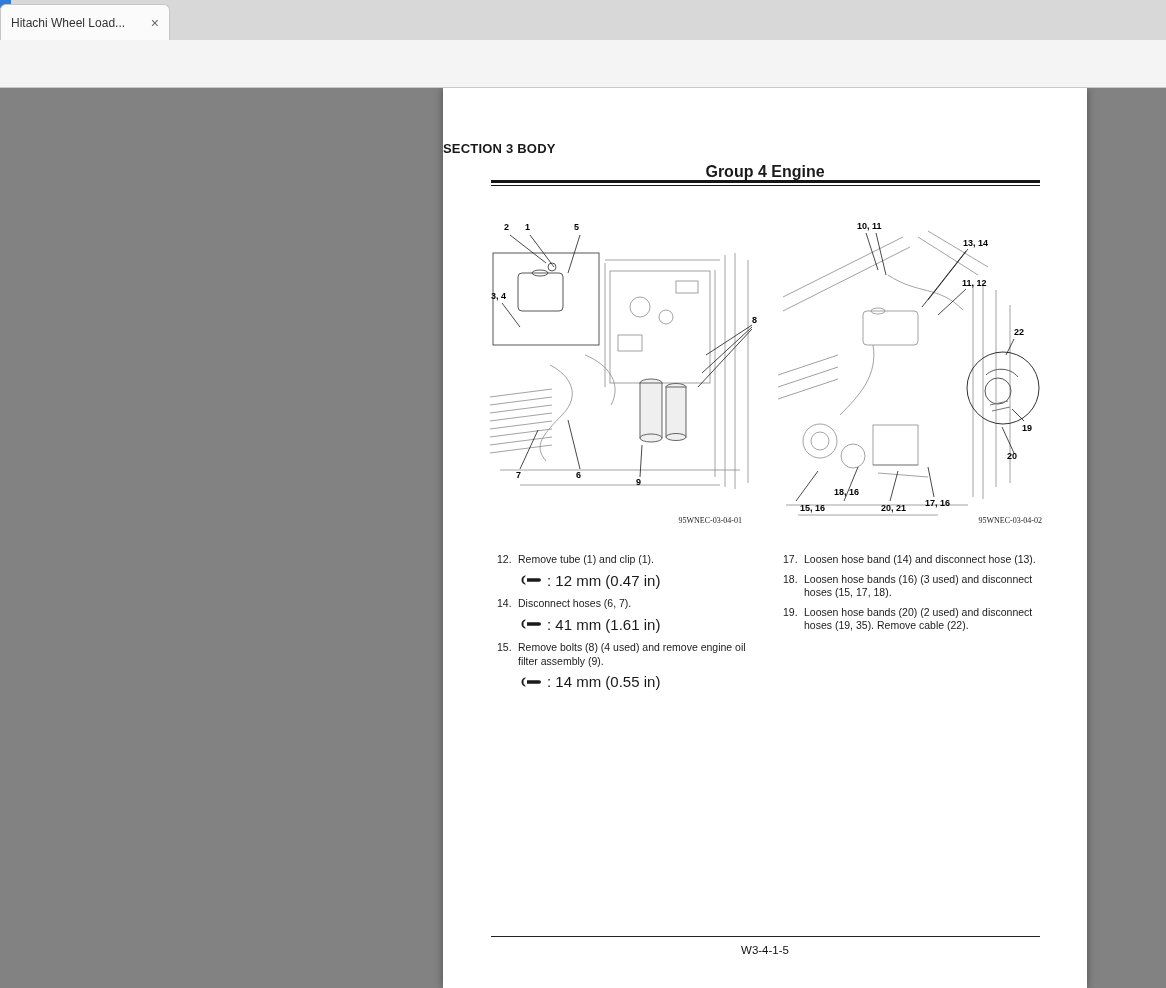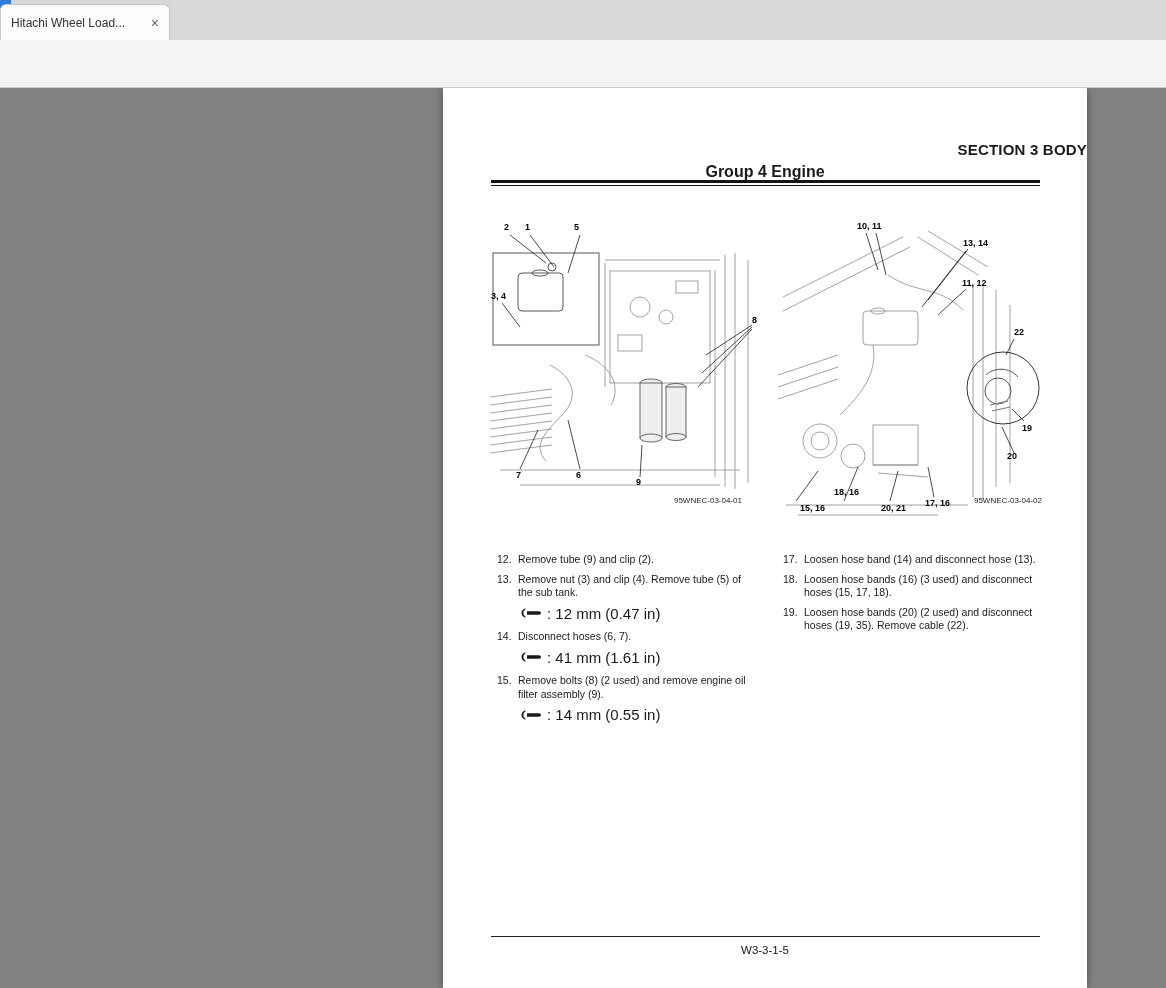--- a/index.html
+++ b/index.html
@@ -26,33 +26,33 @@
   .zoom-text { font-size:12px; color:#333; margin-right:8px; }
   .caret-down { width:0; height:0; border-left:4px solid transparent; border-right:4px solid transparent;
                 border-top:5px solid #555; }
   .frag-icon { width:8px; height:16px; border:1.5px solid #777; border-left:none; }
 
   
   .docarea { position:absolute; top:88px; left:0; width:1166px; height:900px; background:#828282; overflow:hidden; }
   .pdfpage { position:absolute; left:443px; top:0; width:644px; height:900px; background:#ffffff;
              box-shadow:0 0 8px rgba(0,0,0,0.4); color:#1a1a1a; }
 
-  .ptitle { position:absolute; top:53px; left:0; width:100%; text-align:right;
-            font-size:15px; font-weight:bold; letter-spacing:.2px; }
+  .ptitle { position:absolute; top:53px; left:0; width:100%; text-align:left;
+            font-size:13px; font-weight:bold; letter-spacing:.2px; }
   .psub   { position:absolute; top:75px; left:0; width:100%; text-align:center;
             font-size:16px; font-weight:bold; }
   .rule-double { position:absolute; top:92px; left:48px; width:549px; height:6px;
                  border-top:3px solid #151515; border-bottom:1px solid #151515; }
 
   .figure { position:absolute; top:127px; height:312px; }
   .fig-left  { left:47px;  width:272px; }
   .fig-right { left:335px; width:264px; }
   .figure svg.art { position:absolute; top:0; left:0; }
   .callout { position:absolute; font-size:9px; font-weight:bold; white-space:nowrap; color:#000; }
-  .figcap { position:absolute; font-size:8px; color:#222; bottom:22px; }
+  .figcap { position:absolute; font-size:8px; color:#222; bottom:2px;font-family:Liberation Serif, serif; }
   .fig-left .figcap { right:20px; }
   .fig-right .figcap { right:0px; }
 
   .col { position:absolute; top:465px; font-size:10.5px; line-height:13.5px; }
   .col-left  { left:54px;  width:256px; }
   .col-right { left:340px; width:259px; }
   .step { display:flex; margin-bottom:6px; }
   .step-num { width:21px; flex:none; }
   .step-text { flex:1; }
   .spec { display:flex; align-items:center; margin:7px 0 10px 21px; }
@@ -274,25 +274,21 @@
         <span class="callout" style="left:22px;top:288px;">15, 16</span>
         <span class="callout" style="left:56px;top:272px;">18, 16</span>
         <span class="callout" style="left:103px;top:288px;">20, 21</span>
         <span class="callout" style="left:147px;top:283px;">17, 16</span>
         <div class="figcap">95WNEC-03-04-02</div>
       </div>
 
       <div class="col col-left">
         <div class="step">
           <span class="step-num">12.</span>
-          <span class="step-text">Remove tube (9) and clip (2).</span>
-        </div>
-        <div class="step">
-          <span class="step-num">13.</span>
-          <span class="step-text">Remove nut (3) and clip (4). Remove tube (5) of the sub tank.</span>
+          <span class="step-text">Remove tube (1) and clip (1).</span>
         </div>
         <div class="spec">
           <svg width="24" height="10" viewBox="0 0 24 10">
             <path d="M9 3.2 L21 3.2 Q23 3.2 23 5 Q23 6.8 21 6.8 L9 6.8 Z" fill="#1a1a1a"></path>
             <path d="M8 0.5 A4.5 4.5 0 1 0 8 9.5 L5.5 6.5 L5.5 3.5 Z" fill="#1a1a1a"></path>
           </svg>
           <span class="spec-text">: 12 mm (0.47 in)</span>
         </div>
         <div class="step">
           <span class="step-num">14.</span>
@@ -300,21 +296,21 @@
         </div>
         <div class="spec">
           <svg width="24" height="10" viewBox="0 0 24 10">
             <path d="M9 3.2 L21 3.2 Q23 3.2 23 5 Q23 6.8 21 6.8 L9 6.8 Z" fill="#1a1a1a"></path>
             <path d="M8 0.5 A4.5 4.5 0 1 0 8 9.5 L5.5 6.5 L5.5 3.5 Z" fill="#1a1a1a"></path>
           </svg>
           <span class="spec-text">: 41 mm (1.61 in)</span>
         </div>
         <div class="step">
           <span class="step-num">15.</span>
-          <span class="step-text">Remove bolts (8) (2 used) and remove engine oil filter assembly (9).</span>
+          <span class="step-text">Remove bolts (8) (4 used) and remove engine oil filter assembly (9).</span>
         </div>
         <div class="spec">
           <svg width="24" height="10" viewBox="0 0 24 10">
             <path d="M9 3.2 L21 3.2 Q23 3.2 23 5 Q23 6.8 21 6.8 L9 6.8 Z" fill="#1a1a1a"></path>
             <path d="M8 0.5 A4.5 4.5 0 1 0 8 9.5 L5.5 6.5 L5.5 3.5 Z" fill="#1a1a1a"></path>
           </svg>
           <span class="spec-text">: 14 mm (0.55 in)</span>
         </div>
       </div>
 
@@ -327,17 +323,17 @@
           <span class="step-num">18.</span>
           <span class="step-text">Loosen hose bands (16) (3 used) and disconnect hoses (15, 17, 18).</span>
         </div>
         <div class="step">
           <span class="step-num">19.</span>
           <span class="step-text">Loosen hose bands (20) (2 used) and disconnect hoses (19, 35). Remove cable (22).</span>
         </div>
       </div>
 
       <div class="footer-rule"></div>
-      <div class="pfooter">W3-3-1-5</div>
+      <div class="pfooter">W3-4-1-5</div>
 
     </div>
   </div>
 </div>
 
 </body></html>

